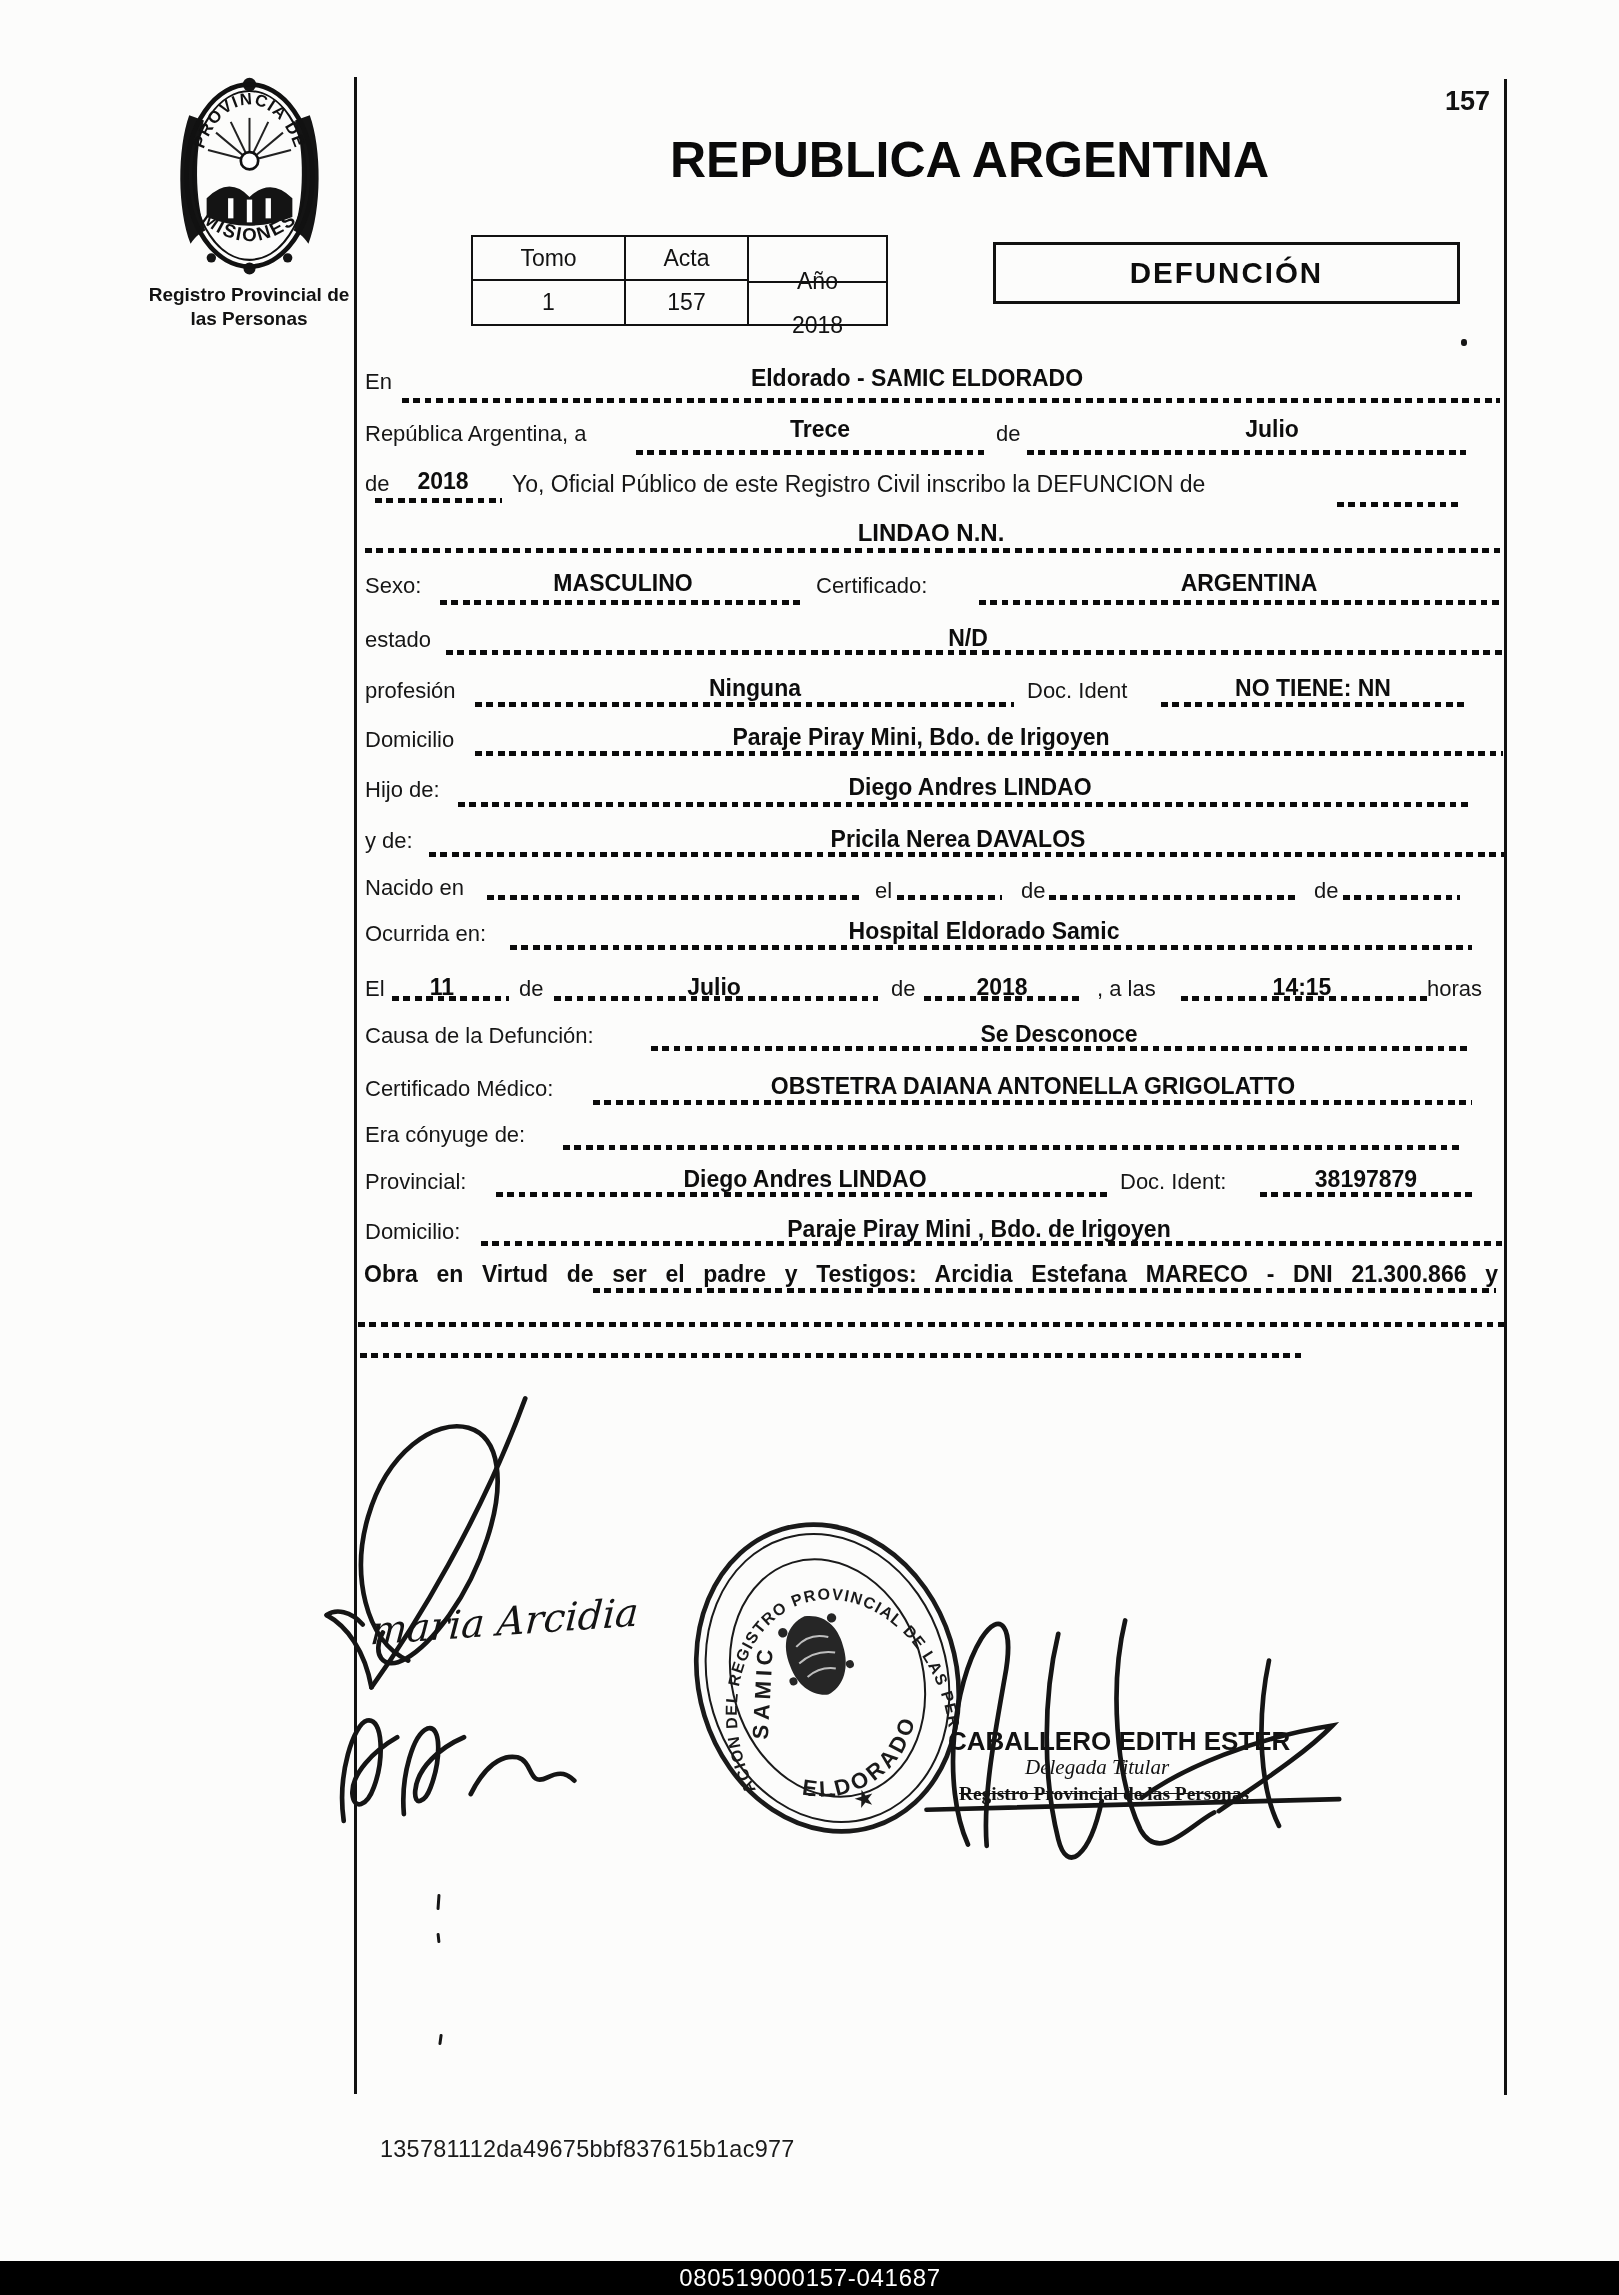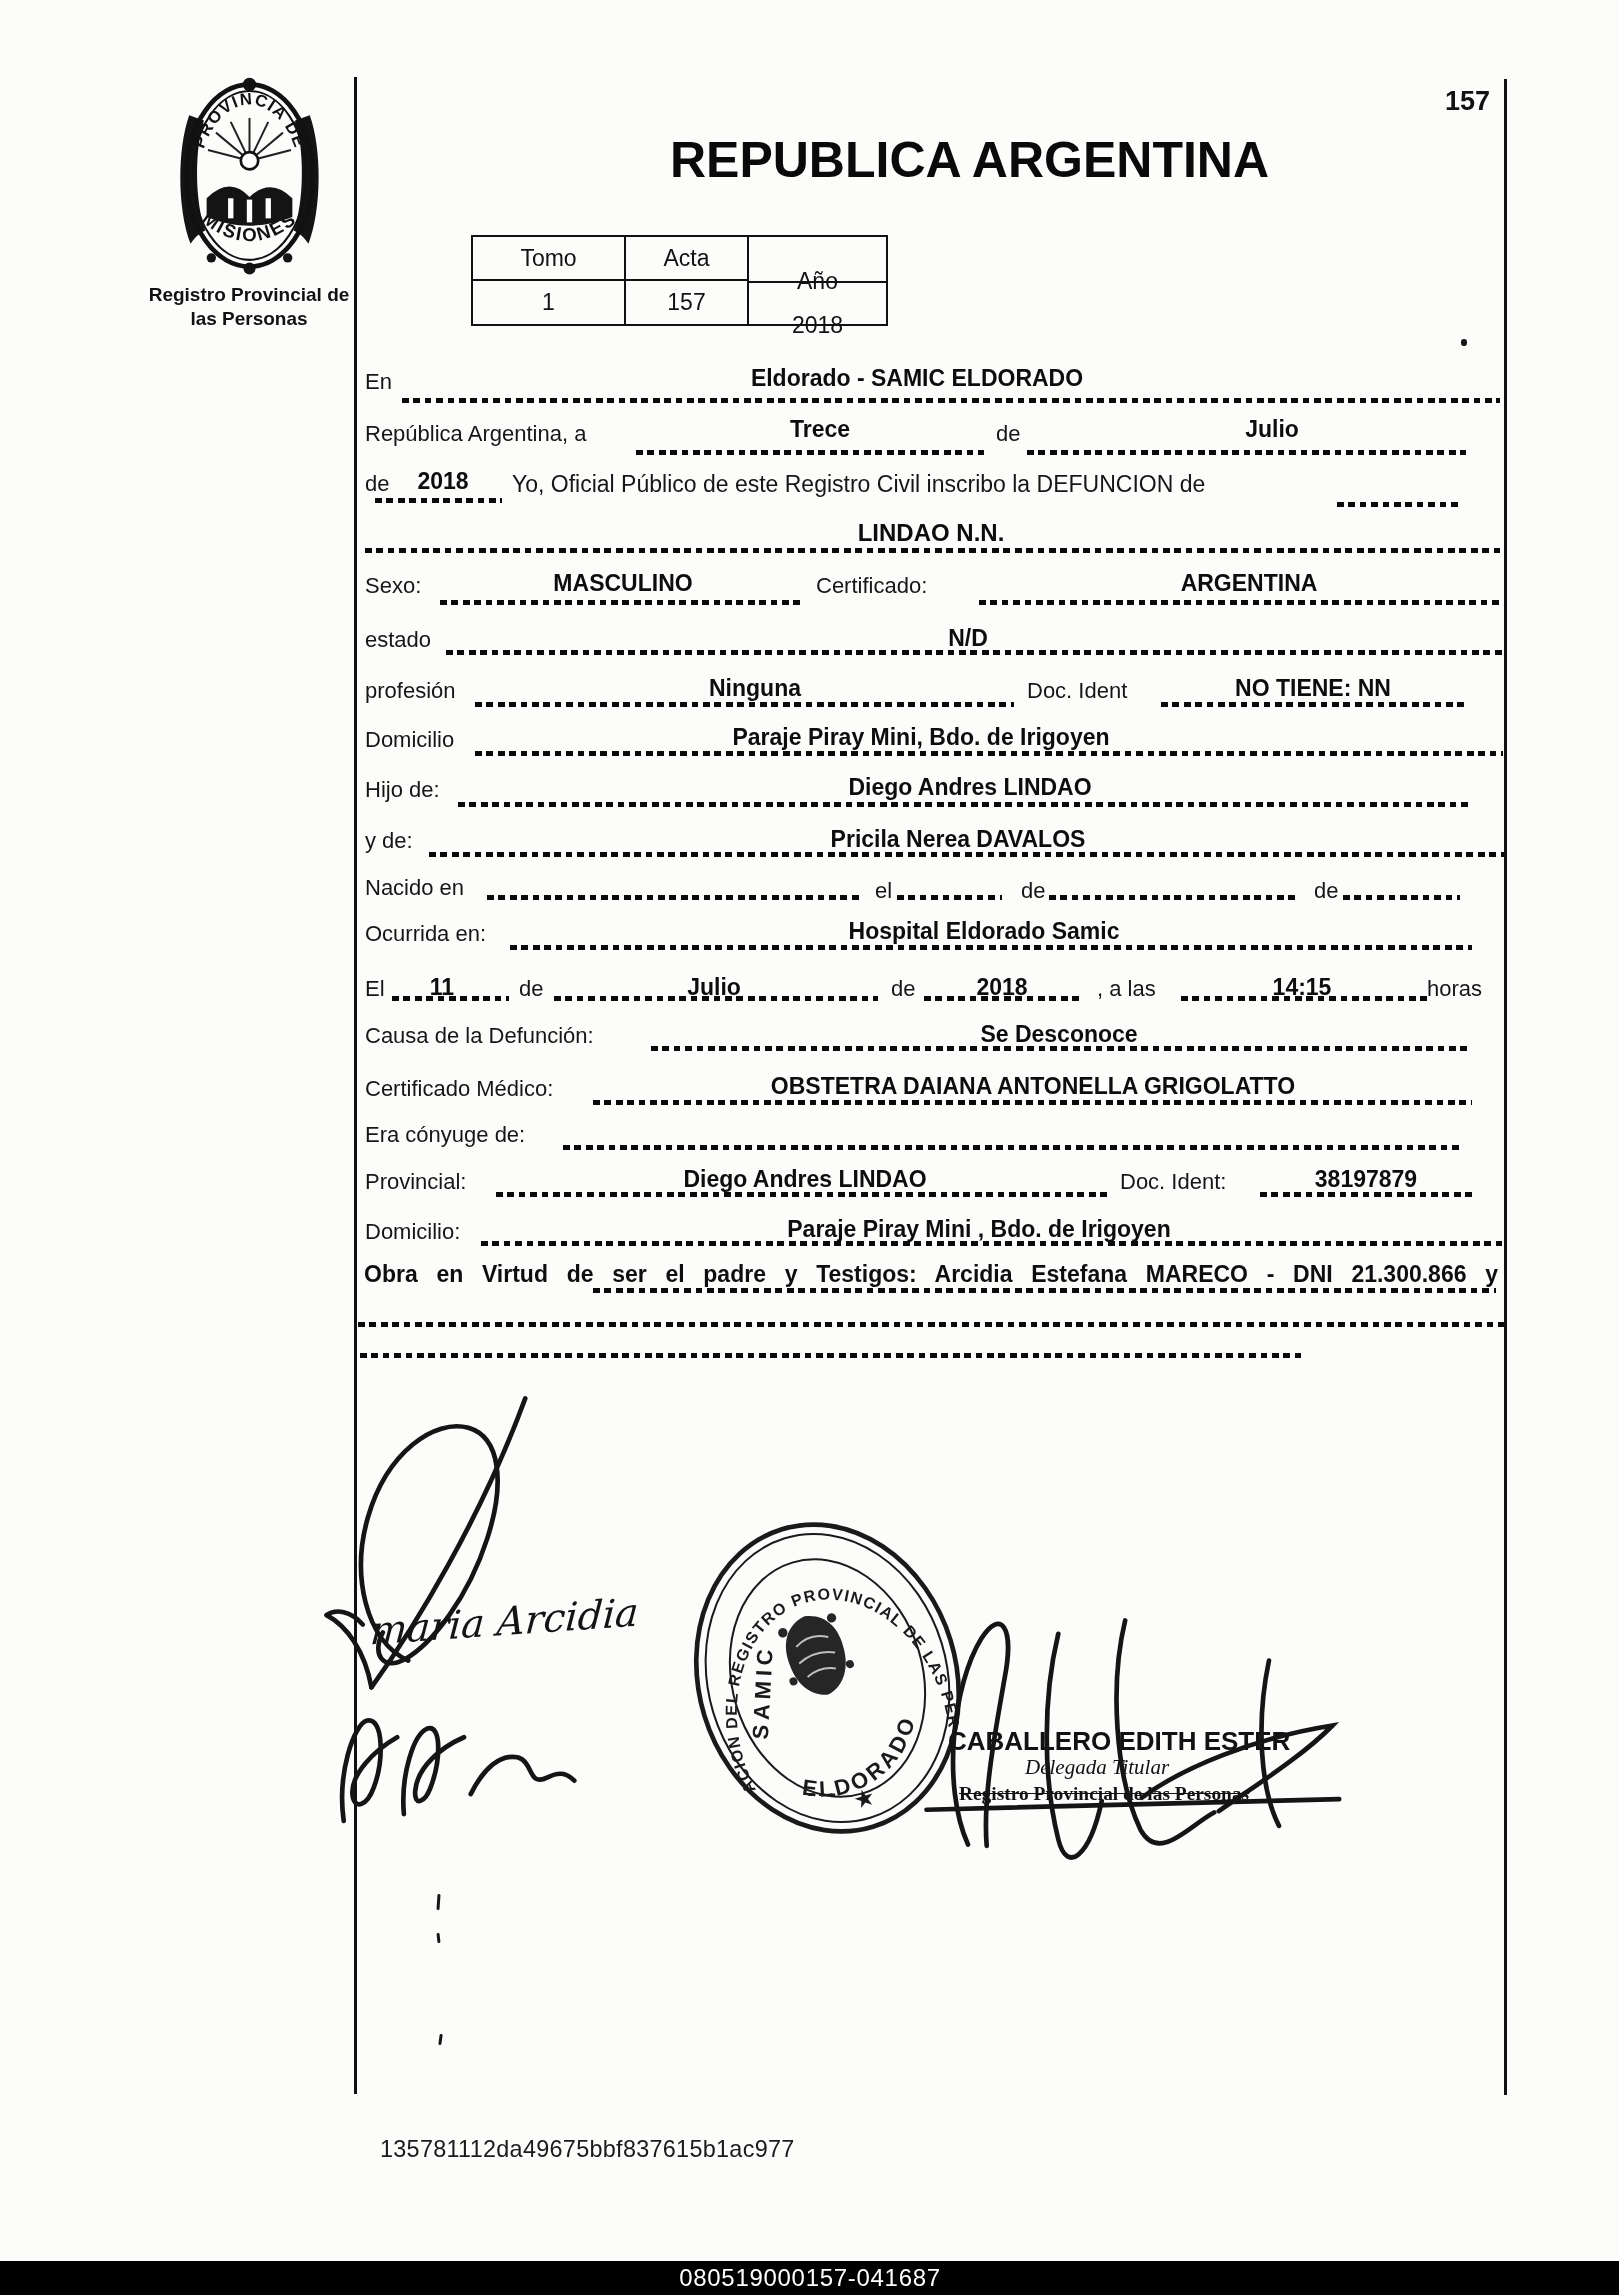--- a/index.html
+++ b/index.html
@@ -96,20 +96,23 @@
 
   <div id="rec-table">
     <div class="cell">Tomo</div>
     <div class="cell">Acta</div>
     <div class="cell lastcol">Año</div>
     <div class="cell lastrow">1</div>
     <div class="cell lastrow">157</div>
     <div class="cell lastcol lastrow">2018</div>
   </div>
 
+  <div id="def-box">
+    <span>DEFUNCIÓN</span>
+  </div>
   <div class="mark" style="left:1461px;top:339px;width:6px;height:7.4px;border-radius:45%;"></div>
 
   <div class="lbl" style="left:365px;top:369px">En</div>
   <div class="val" style="left:917px;top:365px">Eldorado - SAMIC ELDORADO</div>
   <div class="dot" style="left:402px;top:398px;width:1098px"></div>
 
   <div class="lbl" style="left:365px;top:421px">República Argentina, a</div>
   <div class="val" style="left:820px;top:416px">Trece</div>
   <div class="lbl" style="left:996px;top:421px">de</div>
   <div class="val" style="left:1272px;top:416px">Julio</div>

